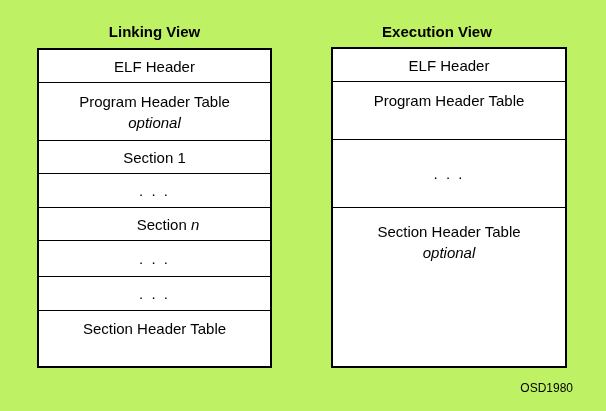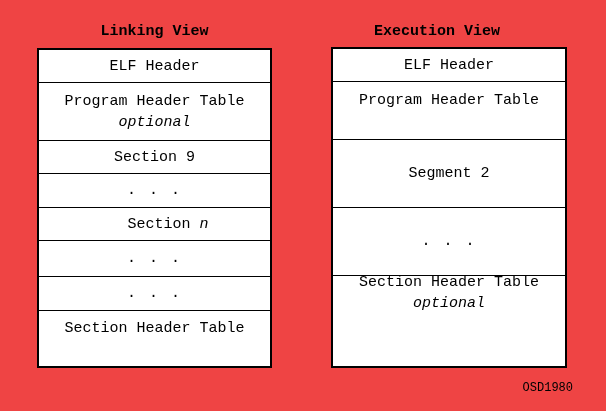--- a/index.html
+++ b/index.html
@@ -1,20 +1,20 @@
 <!DOCTYPE html>
 <html><head>
 <meta charset="utf-8">
 <style>
   html,body{margin:0;padding:0;background:#fff;}
   .canvas{
     position:relative;
     width:606px;height:411px;
-    background:#ef4444;
-    font-family:Liberation Mono, monospace;
+    background:#bef264;
+    font-family:Liberation Sans, sans-serif;
     color:#000;
     overflow:hidden;
   }
   .view-title{
     position:absolute;
     top:23px;
     font-size:15px;
     font-weight:bold;
     text-align:center;
     line-height:17px;
@@ -79,21 +79,21 @@
   <div class="view-title" id="title-1">Execution View</div>
   <div class="box" id="box-0">
       <div class="row">
         <div class="ln"><span>ELF Header</span></div>
       </div>
       <div class="row">
         <div class="ln"><span>Program Header Table</span></div>
         <div class="ln"><span class="i">optional</span></div>
       </div>
       <div class="row">
-        <div class="ln"><span>Section 9</span></div>
+        <div class="ln"><span>Section 1</span></div>
       </div>
       <div class="row dots">
         <div class="ln"><span>. . .</span></div>
       </div>
       <div class="row">
         <div class="ln"><span>Section </span><span class="i">n</span></div>
       </div>
       <div class="row dots">
         <div class="ln"><span>. . .</span></div>
       </div>
@@ -106,23 +106,20 @@
       </div>
     </div>
   <div class="box" id="box-1">
       <div class="row">
         <div class="ln"><span>ELF Header</span></div>
       </div>
       <div class="row">
         <div class="ln"><span>Program Header Table</span></div>
         <div class="ln"><span></span></div>
       </div>
-      <div class="row">
-        <div class="ln"><span>Segment 2</span></div>
-      </div>
       <div class="row dots">
         <div class="ln"><span>. . .</span></div>
       </div>
       <div class="row">
         <div class="ln"><span>Section Header Table</span></div>
         <div class="ln"><span class="i">optional</span></div>
       </div>
     </div>
   <div class="figure-code">OSD1980</div>
 </div>

